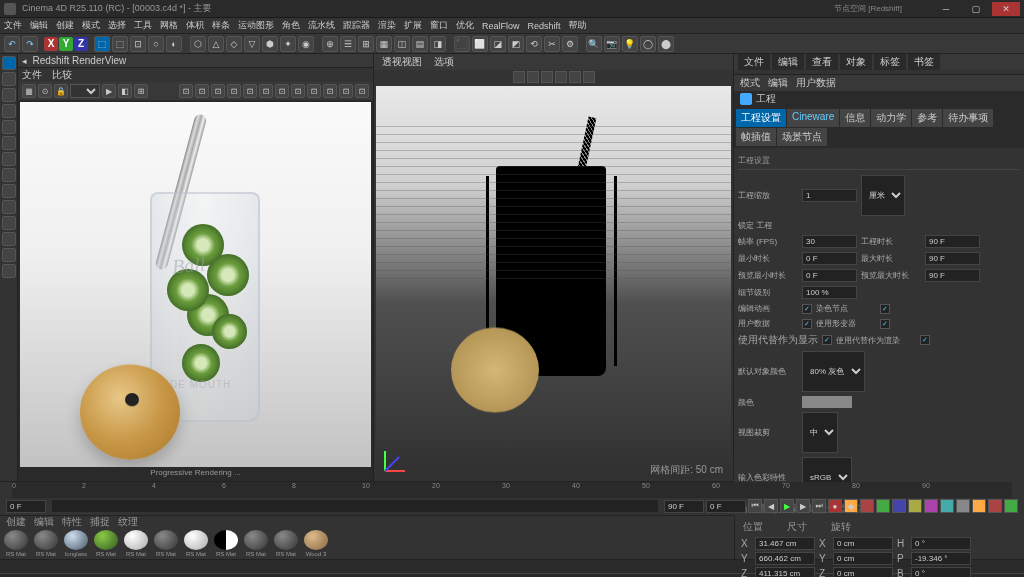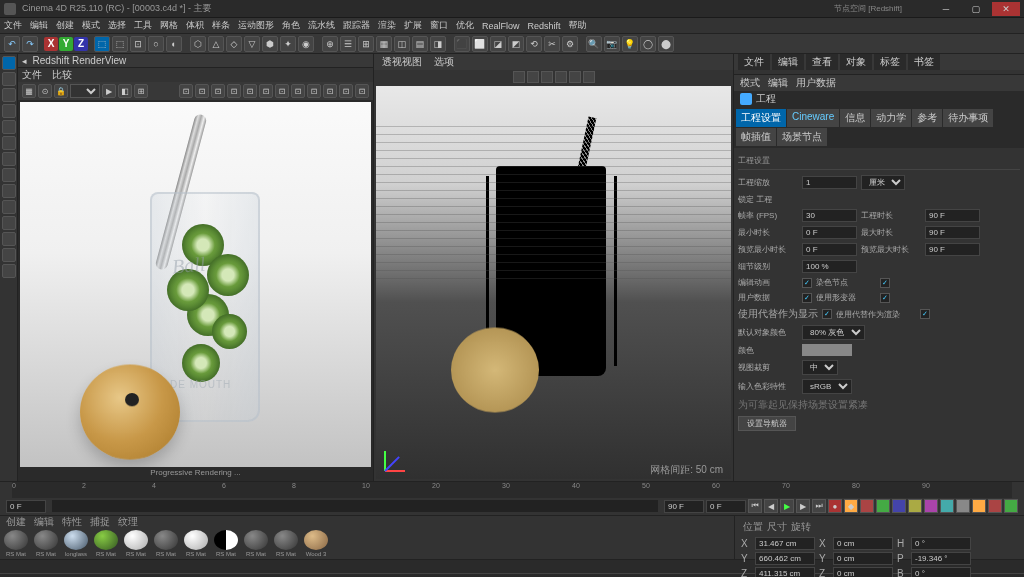--- a/index.html
+++ b/index.html
@@ -82,21 +82,21 @@
 .attrtitle .ticon{width:12px;height:12px;background:#4af;margin-right:4px;border-radius:2px}
 .attrtabs{display:flex;flex-wrap:wrap;gap:1px;padding:2px;background:#2a2a2a;font-size:8px}
 .attrtab{padding:2px 5px;background:#444}
 .attrtab.active{background:#06a;color:#fff}
 .attrtab.link{color:#6cf}
 .attrbody{flex:1;padding:4px;background:#333;font-size:9px;overflow-y:auto}
 .attrrow{display:flex;align-items:center;padding:2px 0;gap:4px}
 .attrlabel{width:60px;color:#aaa;font-size:8px}
 .attrinput{background:#222;border:1px solid #444;color:#ccc;padding:1px 3px;font-size:8px;width:55px}
 .attrcheck{width:10px;height:10px;background:#222;border:1px solid #555;display:inline-flex;align-items:center;justify-content:center;font-size:7px;color:#4cf}
-.attrselect{background:#222;border:1px solid #444;color:#ccc;padding:1px 3px;font-size:8px}
+.attrselect{background:#222;border:1px solid #444;color:#ccc;padding:14px 3px;font-size:8px}
 .attrsection{color:#999;font-size:8px;padding:3px 0;border-bottom:1px solid #444;margin-bottom:3px}
 .timeline{height:34px;background:#333;border-top:1px solid #222;display:flex;flex-direction:column}
 .tlruler{height:16px;background:#2a2a2a;position:relative;margin:0 12px}
 .tltick{position:absolute;top:0;font-size:7px;color:#888}
 .tlcontrols{height:18px;display:flex;align-items:center;padding:0 6px;gap:2px}
 .tlinput{background:#222;border:1px solid #444;color:#ccc;padding:1px 3px;font-size:8px;width:40px}
 .tlbtn{width:14px;height:14px;background:#444;border:1px solid #555;display:flex;align-items:center;justify-content:center;font-size:8px}
 .tlbtn.play{color:#4f4}
 .tlbtn.rec{background:#a33}
 .tlbtn.key{background:#fa4}
@@ -107,21 +107,21 @@
 .matlist{flex:1;display:flex;gap:2px;padding:2px;overflow-x:auto}
 .matball{width:28px;display:flex;flex-direction:column;align-items:center}
 .matsphere{width:24px;height:24px;border-radius:50%;background:radial-gradient(circle at 35% 30%,#888,#333)}
 .matsphere.glass{background:radial-gradient(circle at 35% 30%,#cde,#456)}
 .matsphere.green{background:radial-gradient(circle at 35% 30%,#8c4,#352)}
 .matsphere.white{background:radial-gradient(circle at 35% 30%,#fff,#aaa)}
 .matsphere.bw{background:linear-gradient(90deg,#000 50%,#fff 50%);border-radius:50%}
 .matsphere.wood{background:radial-gradient(circle at 35% 30%,#db8,#864)}
 .matname{font-size:6px;color:#999;margin-top:1px}
 .coordpanel{width:290px;background:#333;border-left:1px solid #222;padding:2px;font-size:8px}
-.coordtabs{display:flex;gap:4px;padding:2px 6px;color:#999}
+.coordtabs{display:flex;gap:24px;padding:2px 6px;color:#999}
 .coordrow{display:flex;align-items:center;gap:4px;padding:1px 4px}
 .coordlabel{width:10px;color:#aaa}
 .coordinput{background:#222;border:1px solid #444;color:#ccc;padding:1px 3px;font-size:8px;width:60px}
 .coordbtn{background:#444;border:1px solid #555;color:#ccc;padding:1px 8px;font-size:8px}
 .statusbar{height:14px;background:#2a2a2a;border-top:1px solid #222;display:flex;align-items:center;padding:0 6px;font-size:8px;color:#888}
 .taskbar{height:26px;background:linear-gradient(180deg,#2a2a2a,#1a1a1a);display:flex;align-items:center;padding:0 4px;gap:3px;border-top:1px solid #444}
 .tskbtn{width:22px;height:20px;background:#333;border-radius:2px;display:flex;align-items:center;justify-content:center;font-size:10px}
 .tskwin{background:#029}
 .tskright{margin-left:auto;display:flex;align-items:center;gap:6px;color:#ccc;font-size:8px}
 </style>

